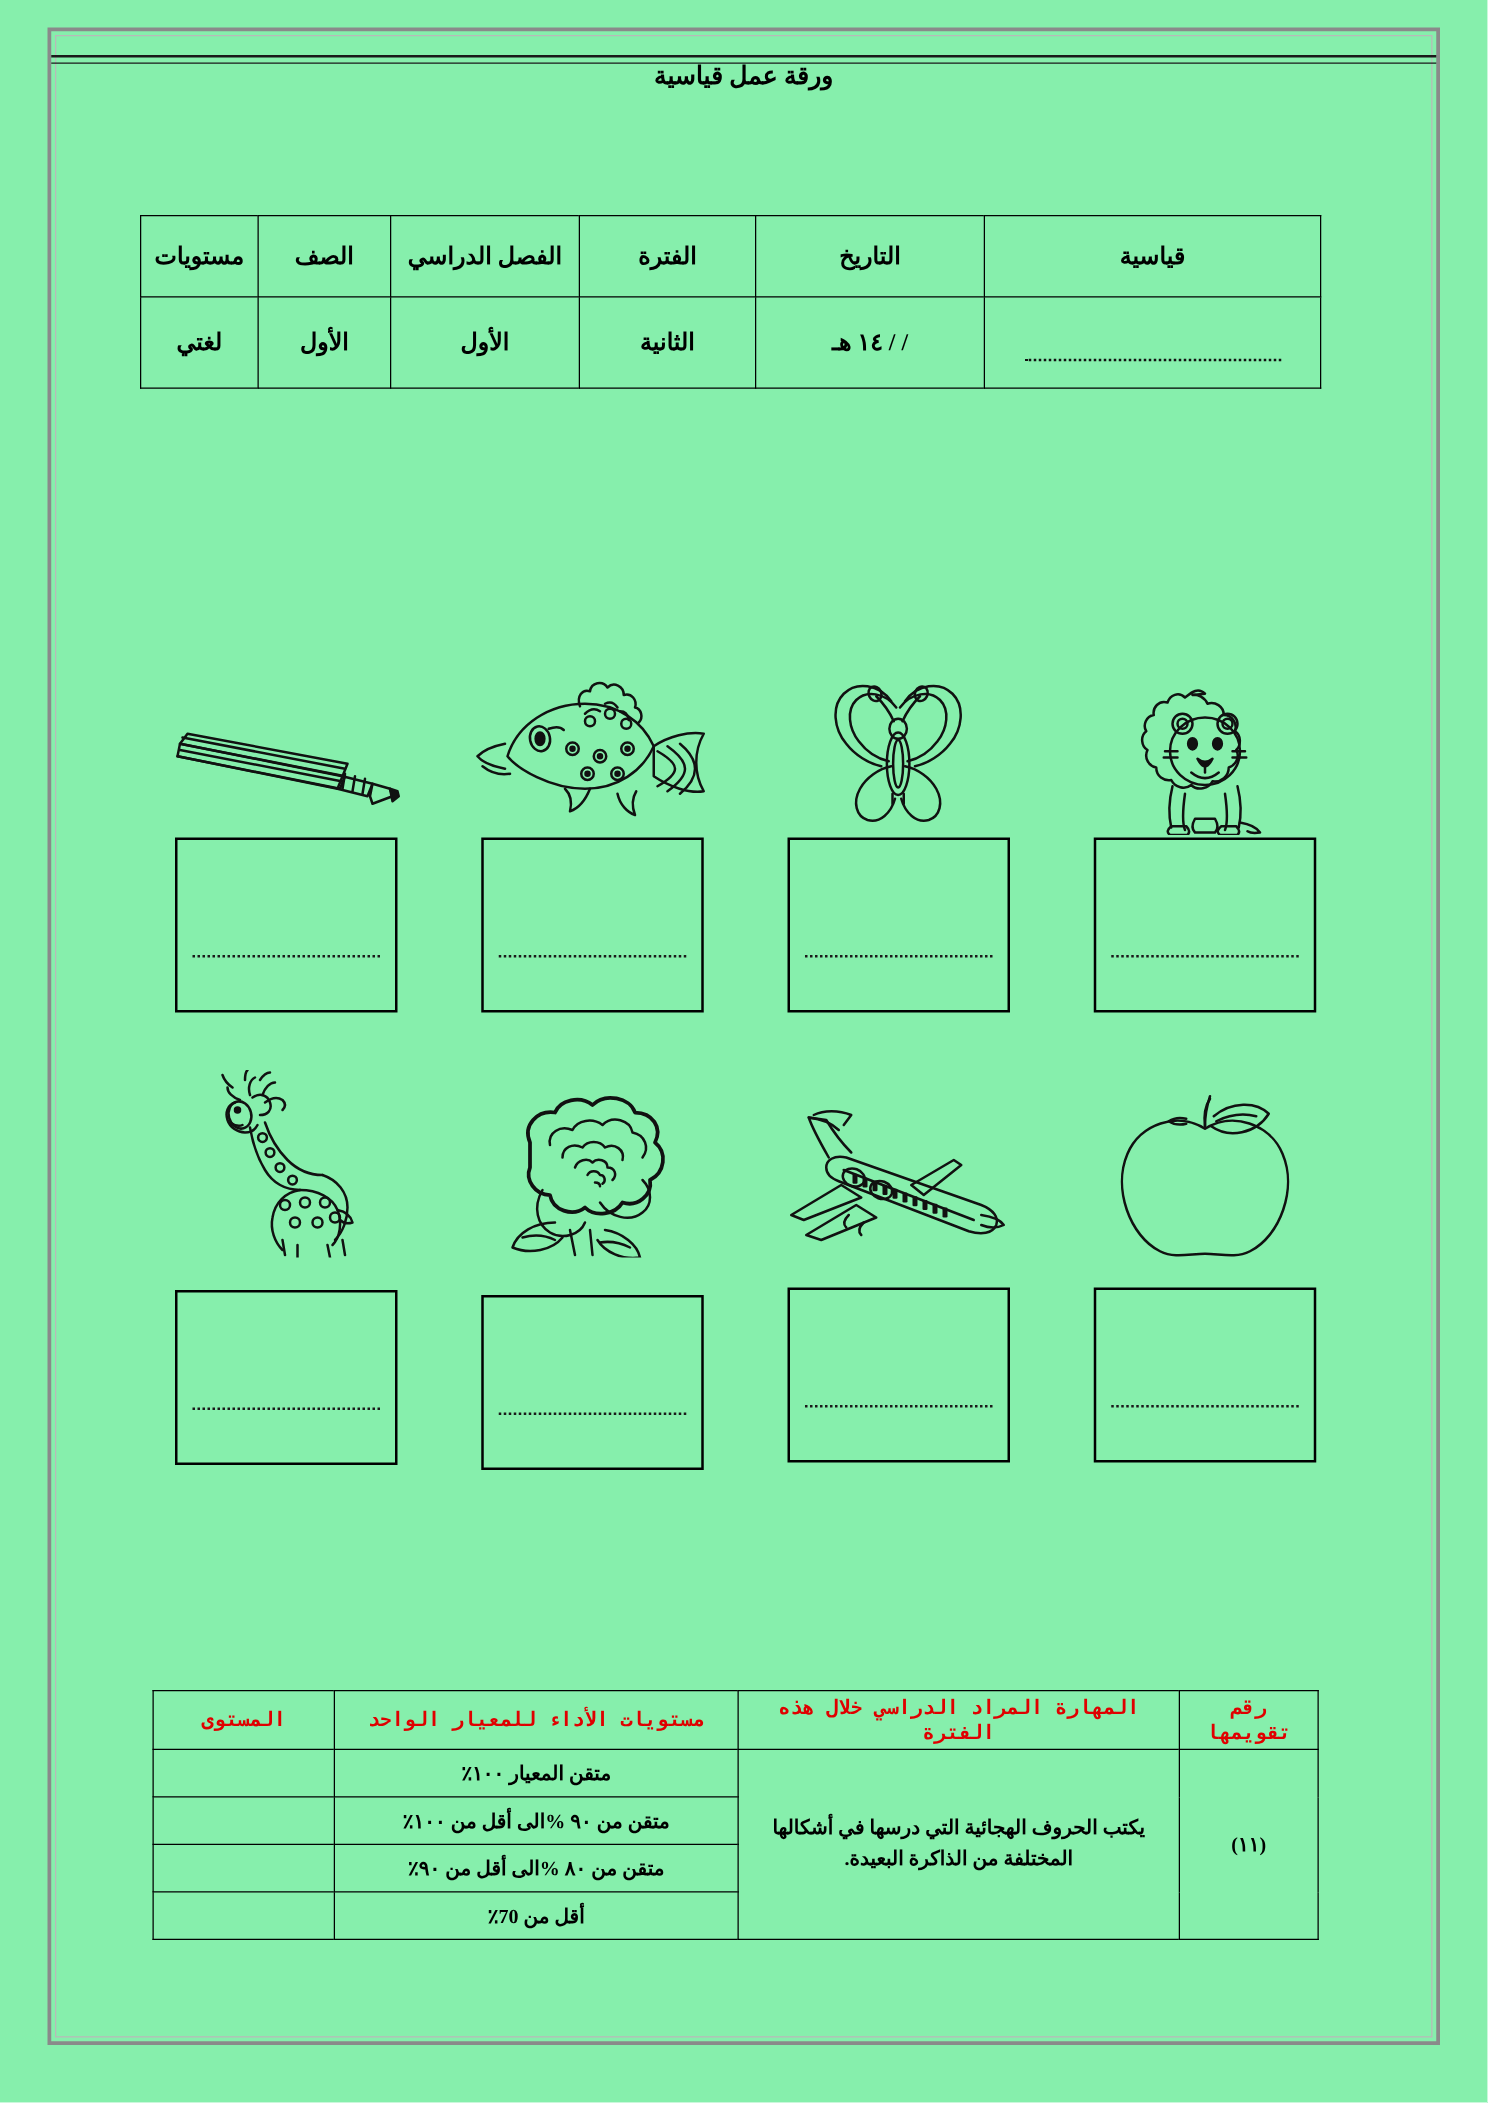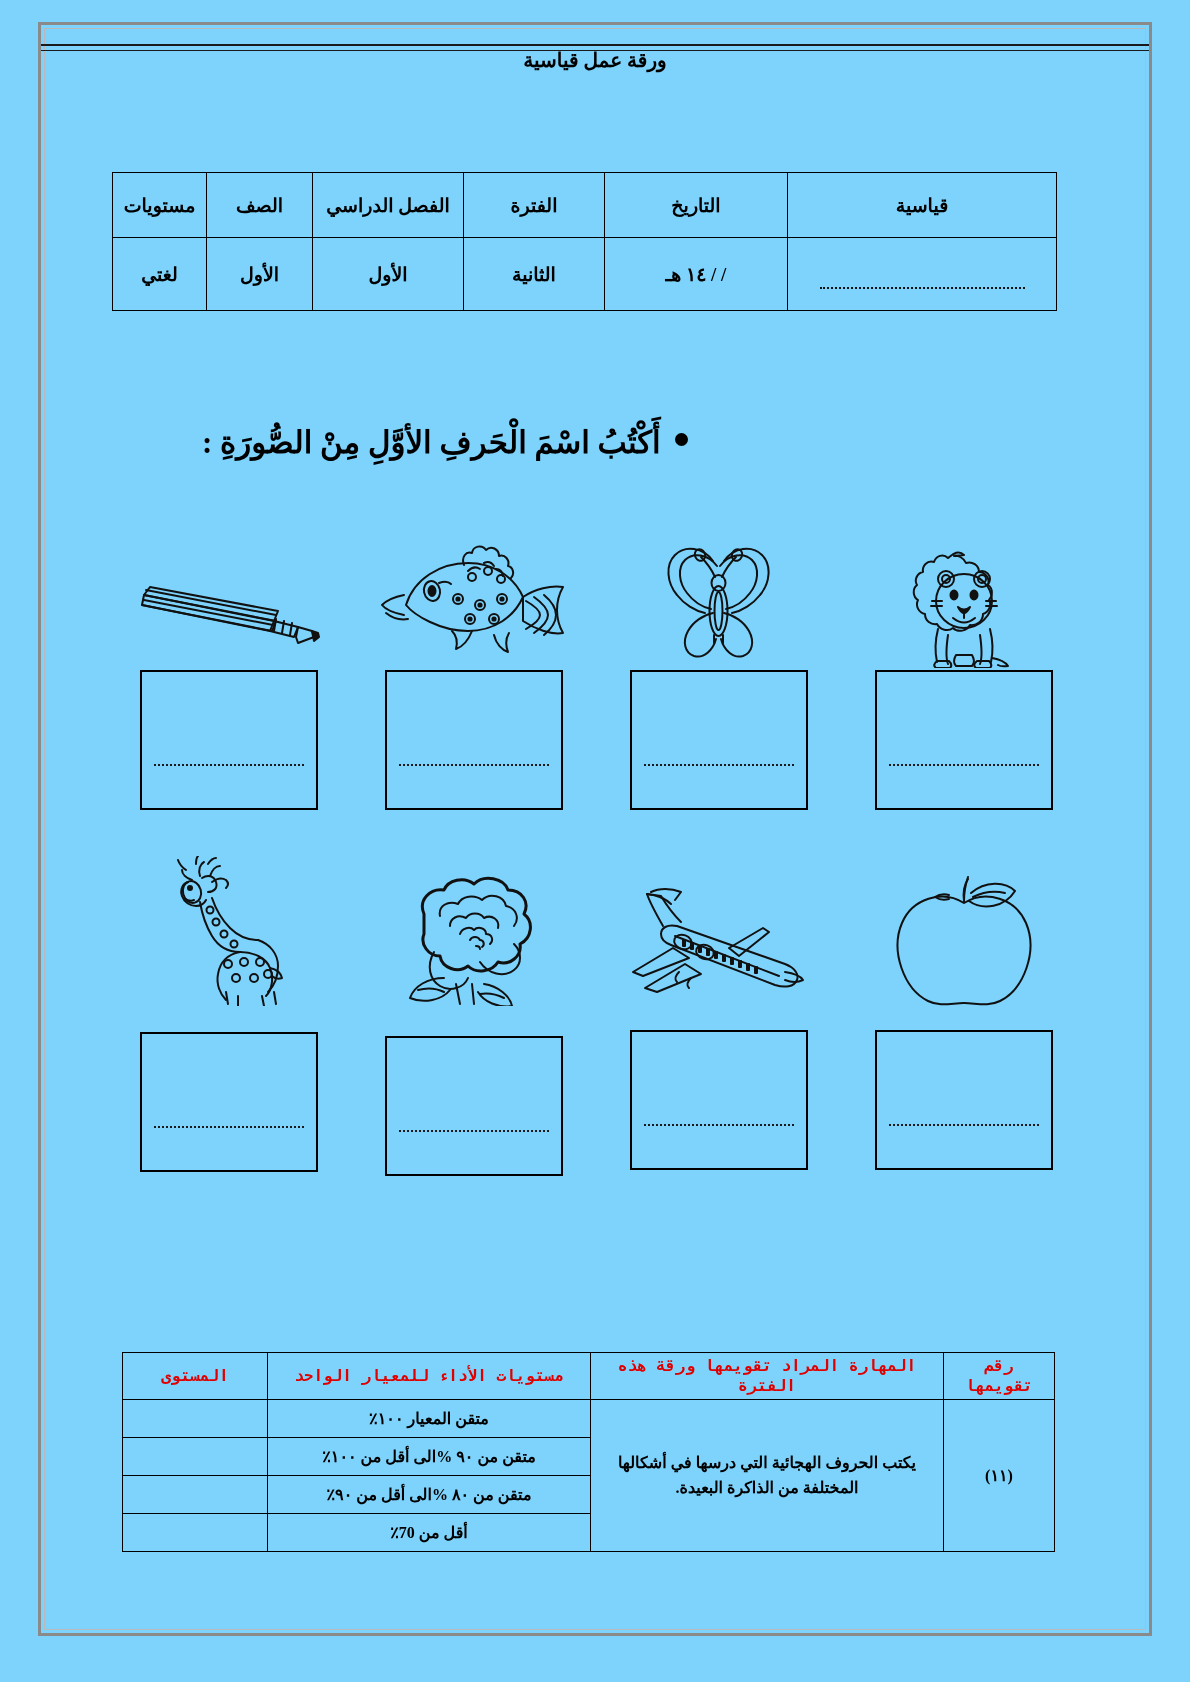--- a/index.html
+++ b/index.html
@@ -11,21 +11,21 @@
   body {
     font-family: "Liberation Serif", "DejaVu Serif", serif;
     color: #000000;
   }
 
   .page {
     position: relative;
     width: 1190px;
     height: 1682px;
     margin: 0 auto;
-    background: #7dd3fc;
+    background: #86efac;
     box-sizing: border-box;
     overflow: hidden;
   }
 
   
   .page-frame {
     position: absolute;
     left: 38px;
     top: 22px;
     width: 1114px;
@@ -265,23 +265,20 @@
       </td>
       <td class="col-date date-value">/   /   ١٤ هـ</td>
       <td class="col-period">الثانية</td>
       <td class="col-term">الأول</td>
       <td class="col-grade">الأول</td>
       <td class="col-subject">لغتي</td>
     </tr>
   </tbody>
     </table>
 
-  <div class="instruction">
-    <span class="bullet"></span><span class="instr-text">أَكْتُبُ اسْمَ الْحَرفِ الأوَّلِ مِنْ الصُّورَةِ :</span>
-  </div>
 
   <div class="pic-row" id="pics-row-1">
 
     <div class="pic-cell">
       <div class="pic-art">
         <svg width="120" height="125" viewBox="0 0 120 125" fill="none" stroke="#111" stroke-width="2" stroke-linejoin="round" stroke-linecap="round">
           <path d="M60 12 c-6-6 -12 0 -16 3 c-5-5 -12-2 -14 4 c-7-2 -12 4 -11 10 c-6 1 -9 8 -6 13 c-5 4 -4 12 1 15 c-3 6 1 13 7 14 c0 7 6 11 12 10 c3 6 11 8 16 4 c5 5 14 3 17-3 c7 1 13-4 13-11 c6-2 9-9 6-14 c4-4 4-12 -1-15 c2-6 -2-13 -9-13 c0-7 -7-11 -13-9 c-2-5 -8-8 -12-7z"></path>
           <ellipse cx="60" cy="58" rx="28" ry="27"></ellipse>
           <ellipse cx="42" cy="36" rx="8" ry="8"></ellipse>
           <ellipse cx="78" cy="36" rx="8" ry="8"></ellipse>
@@ -511,21 +508,21 @@
       <div class="answer-box">
           <span class="dots"></span>
         </div>
     </div>
   </div>
 
   <table class="assess-table">
     <thead>
       <tr>
         <td class="a-col-num">رقم تقويمها</td>
-        <td class="a-col-skill">المهارة المراد تقويمها ورقة هذه الفترة</td>
+        <td class="a-col-skill">المهارة المراد الدراسي خلال هذه الفترة</td>
         <td class="a-col-perf">مستويات الأداء للمعيار الواحد</td>
         <td class="a-col-level">المستوى</td>
       </tr>
     </thead>
     <tbody>
       <tr>
         <td class="a-col-num num-cell" rowspan="4">(١١)</td>
         <td class="a-col-skill skill-desc" rowspan="4">يكتب الحروف الهجائية التي درسها في أشكالها المختلفة من الذاكرة البعيدة.</td>
         <td class="a-col-perf perf-cell">متقن المعيار ١٠٠٪</td>
         <td class="a-col-level level-cell"></td>

